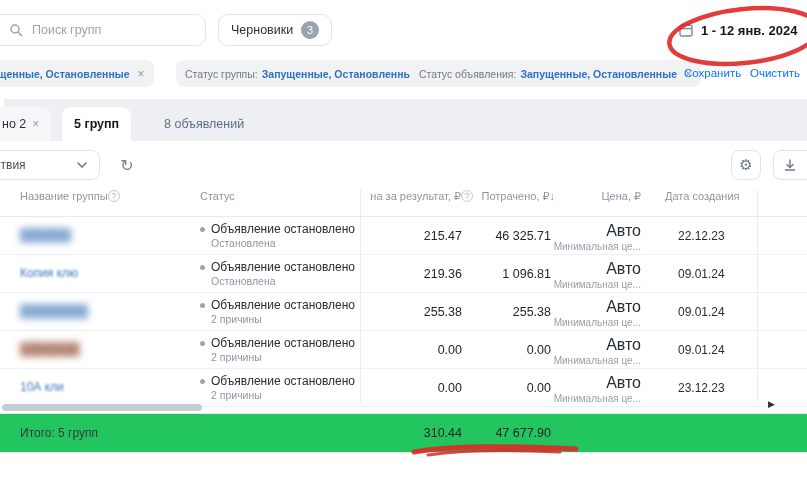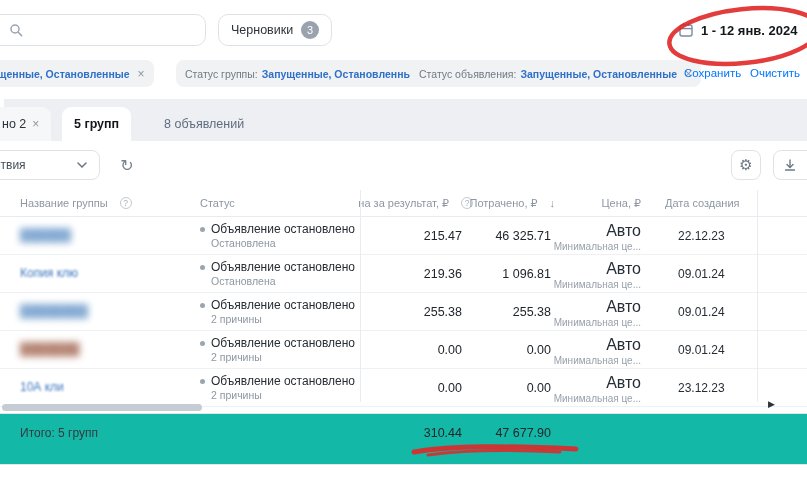--- a/index.html
+++ b/index.html
@@ -46,21 +46,21 @@
            box-sizing:border-box;font-size:12px;color:#454f59;background:#fff;cursor:pointer;overflow:hidden;}
   .iconbtn{position:absolute;top:150px;width:30px;height:30px;display:flex;align-items:center;
            justify-content:center;cursor:pointer;border-radius:8px;box-sizing:border-box;background:#fff;}
   #refresh-btn{left:112px;color:#77828e;font-size:16px;}
   #gear-btn{left:731px;border:1px solid #dfe3e8;color:#6d7885;font-size:15px;}
   #download-btn{left:773px;width:44px;border:1px solid #dfe3e8;justify-content:flex-start;padding-left:9px;}
 
   
   .thead{position:absolute;left:0;top:190px;width:807px;height:26px;border-bottom:1px solid #e7eaee;
          font-size:11px;color:#8d97a3;}
-  .th{position:absolute;top:0;height:26px;display:flex;align-items:center;gap:12px;white-space:nowrap;}
+  .th{position:absolute;top:0;height:26px;display:flex;gap:0;white-space:nowrap;}
   #th-name{left:20px;}#th-status{left:200px;}#th-cpr{right:334px;}#th-spent{right:252px;}
   #th-price{right:166px;}#th-created{left:665px;}
   .help{width:12px;height:12px;border:1px solid #c3cad2;border-radius:50%;color:#a7b0ba;font-size:8.5px;
         line-height:11px;text-align:center;display:inline-block;box-sizing:border-box;flex:none;}
   .sort{font-size:11px;color:#8d97a3;}
 
   .rows{position:absolute;left:0;top:217px;width:807px;}
   .row{position:relative;height:37px;border-bottom:1px solid #eef1f4;background:#fff;}
   .cell{position:absolute;white-space:nowrap;}
   .name{left:20px;top:11px;font-size:12px;cursor:pointer;}
@@ -77,40 +77,41 @@
   .price-main{font-size:16px;color:#262d34;}
   .price-sub{font-size:10px;color:#98a1ab;margin-top:1px;}
   .date{left:678px;top:12px;font-size:12px;color:#262d34;}
   .divider{position:absolute;top:190px;width:1px;height:212px;background:#e8ebef;}
   #div-left{left:360px;}#div-right{left:757px;}
 
   .hscroll-thumb{position:absolute;left:2px;top:404px;width:200px;height:7px;border-radius:4px;
                  background:#c6ccd3;cursor:pointer;}
   .scroll-arrow{position:absolute;left:768px;top:399px;font-size:9px;color:#2b3238;cursor:pointer;}
 
-  .tfoot{position:absolute;left:0;top:413px;width:807px;height:52px;background:#14b8a6;
+  .tfoot{position:absolute;left:0;top:413px;width:807px;height:40px;background:#22c55e;
          border-top:1px solid #e4e7ea;border-bottom:1px solid #e4e7ea;box-sizing:border-box;}
   .tfoot .flabel{position:absolute;left:20px;top:12px;font-size:12px;color:#333a42;white-space:nowrap;}
   .tfoot .fnum{position:absolute;top:12px;font-size:12.5px;color:#20262c;white-space:nowrap;}
   .tfoot .f-cpr{right:345px;}.tfoot .f-spent{right:256px;}
 
   .annotations{position:absolute;left:0;top:0;width:807px;height:487px;pointer-events:none;z-index:40;}
 </style>
 </head>
 <body>
 
 <div class="page">
 
   <div class="search">
     <span style="display:flex;">
       <svg width="14" height="14" viewBox="0 0 14 14">
           <circle cx="6" cy="6" r="4" fill="none" stroke="#9aa5b1" stroke-width="1.5"></circle>
           <line x1="9.2" y1="9.2" x2="12.6" y2="12.6" stroke="#9aa5b1" stroke-width="1.5" stroke-linecap="round"></line>
         </svg>
     </span>
+    <input type="text" placeholder="Поиск групп" style="">
   </div>
 
   <div class="drafts">
     <span>Черновики</span>
     <span class="badge">3</span>
   </div>
 
   <div class="datepicker">
     <span style="display:flex;">
       <svg width="16" height="16" viewBox="0 0 16 16">

